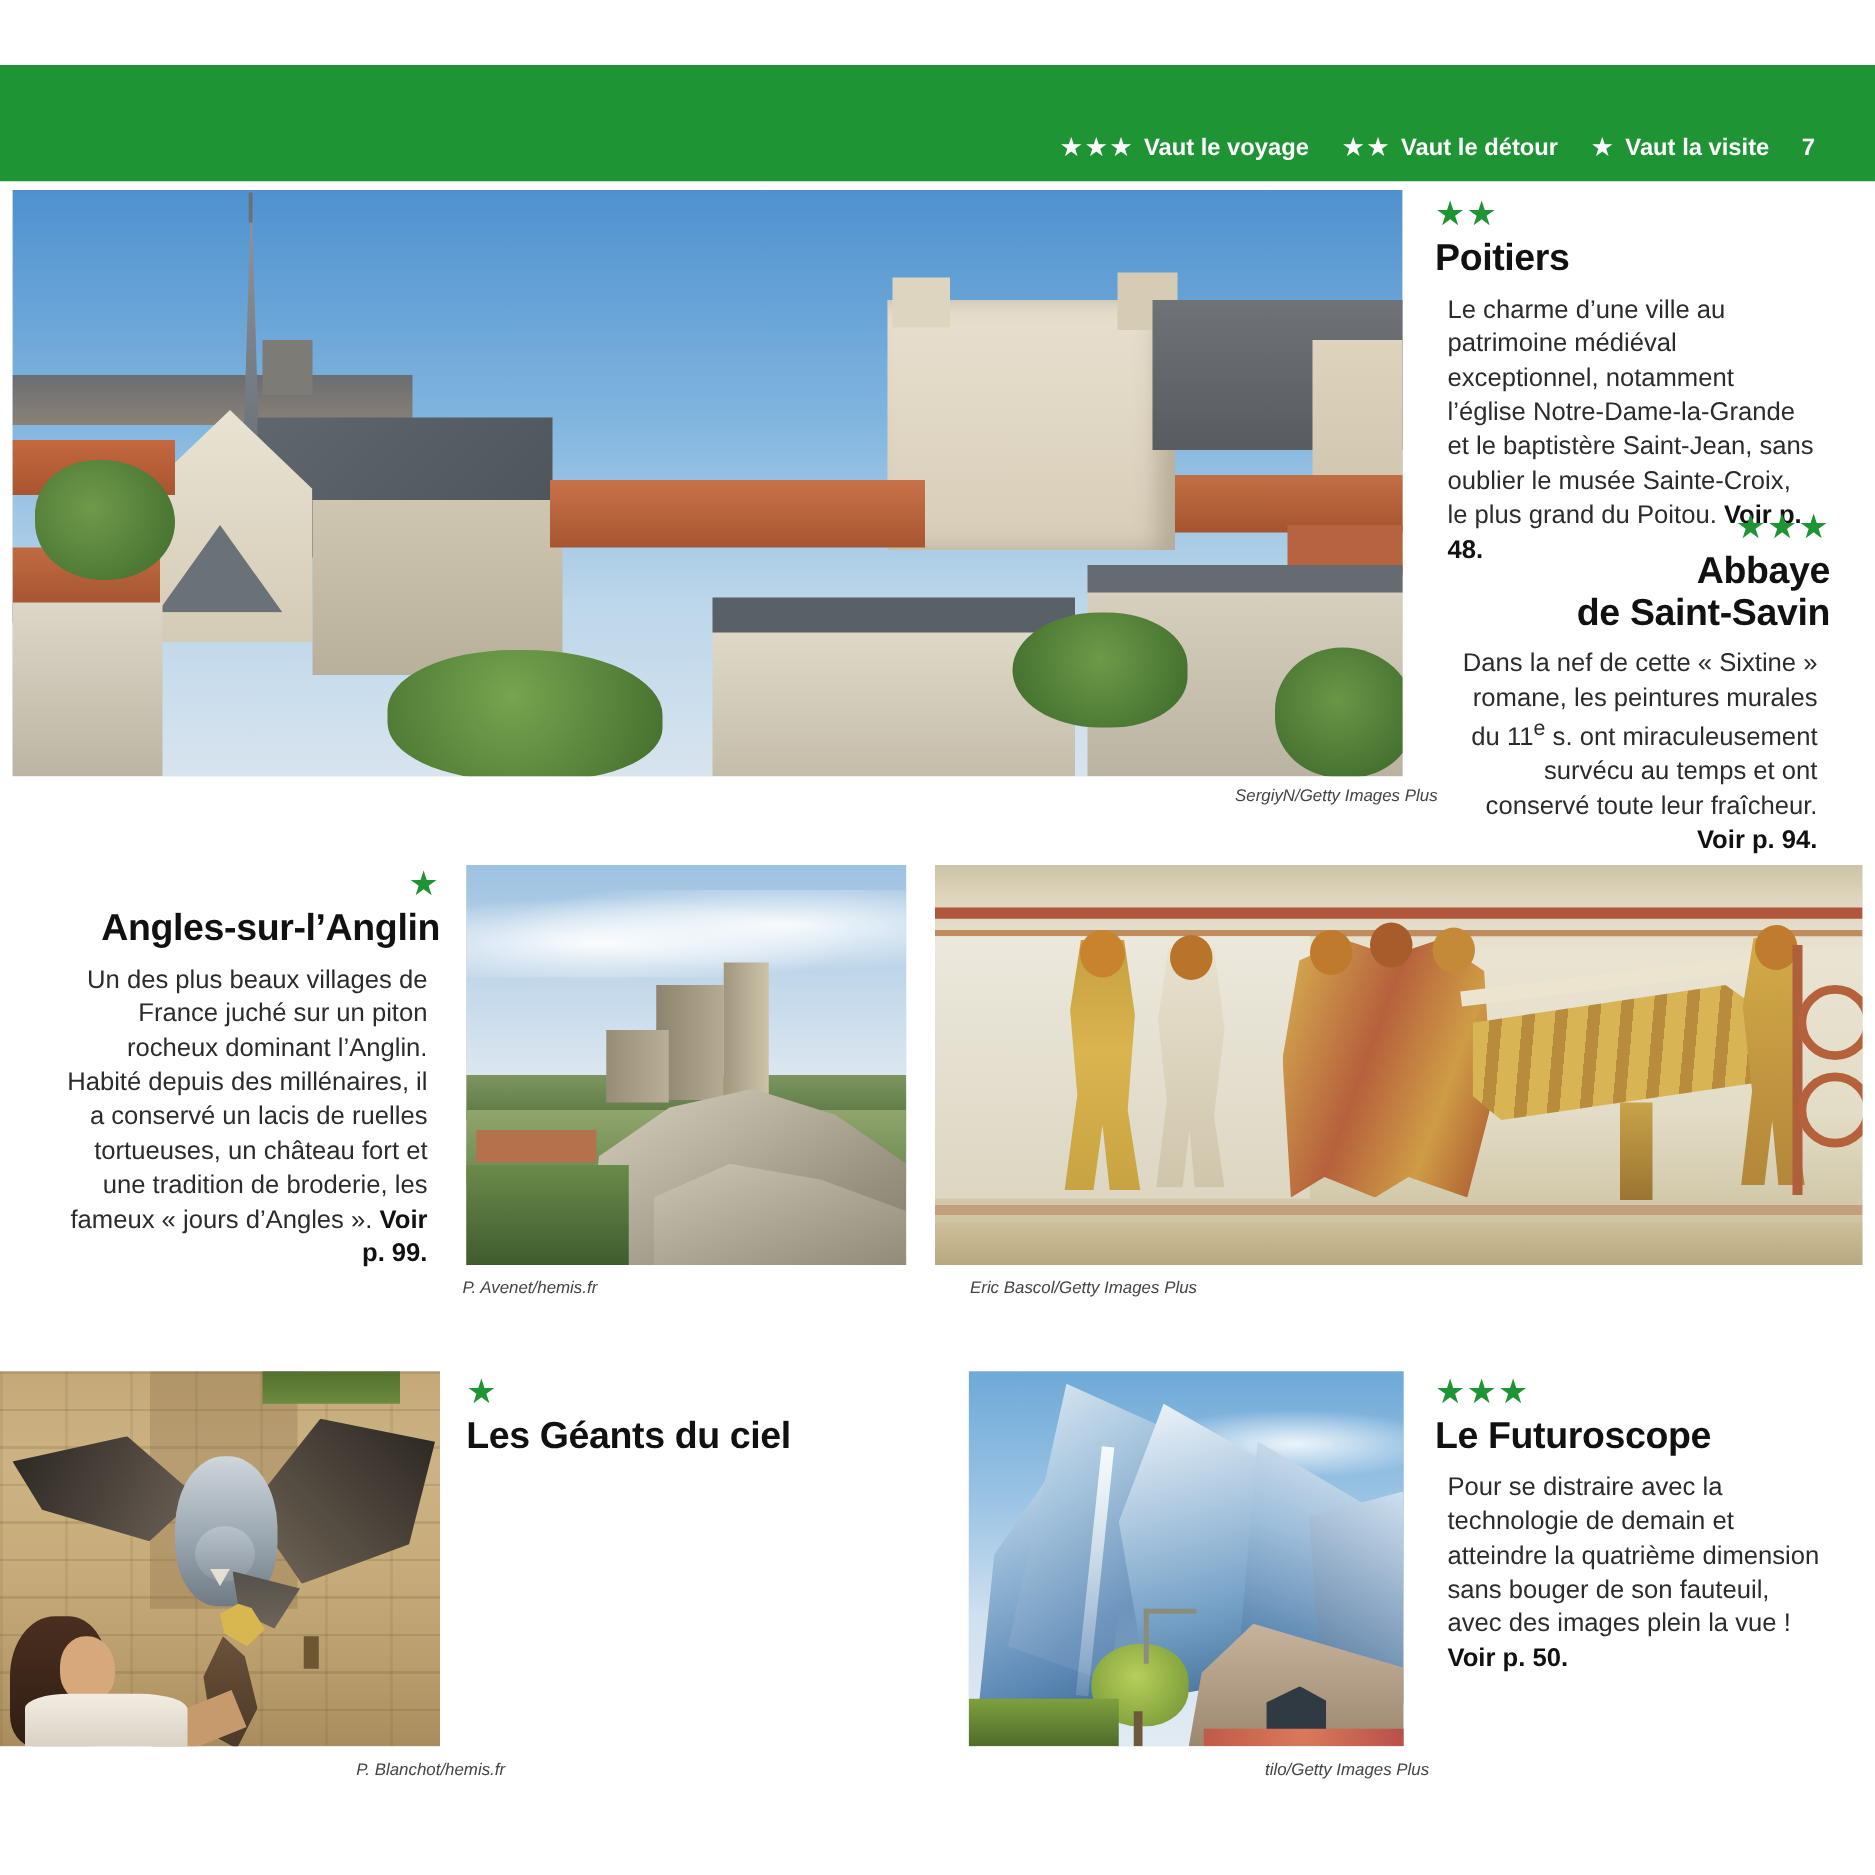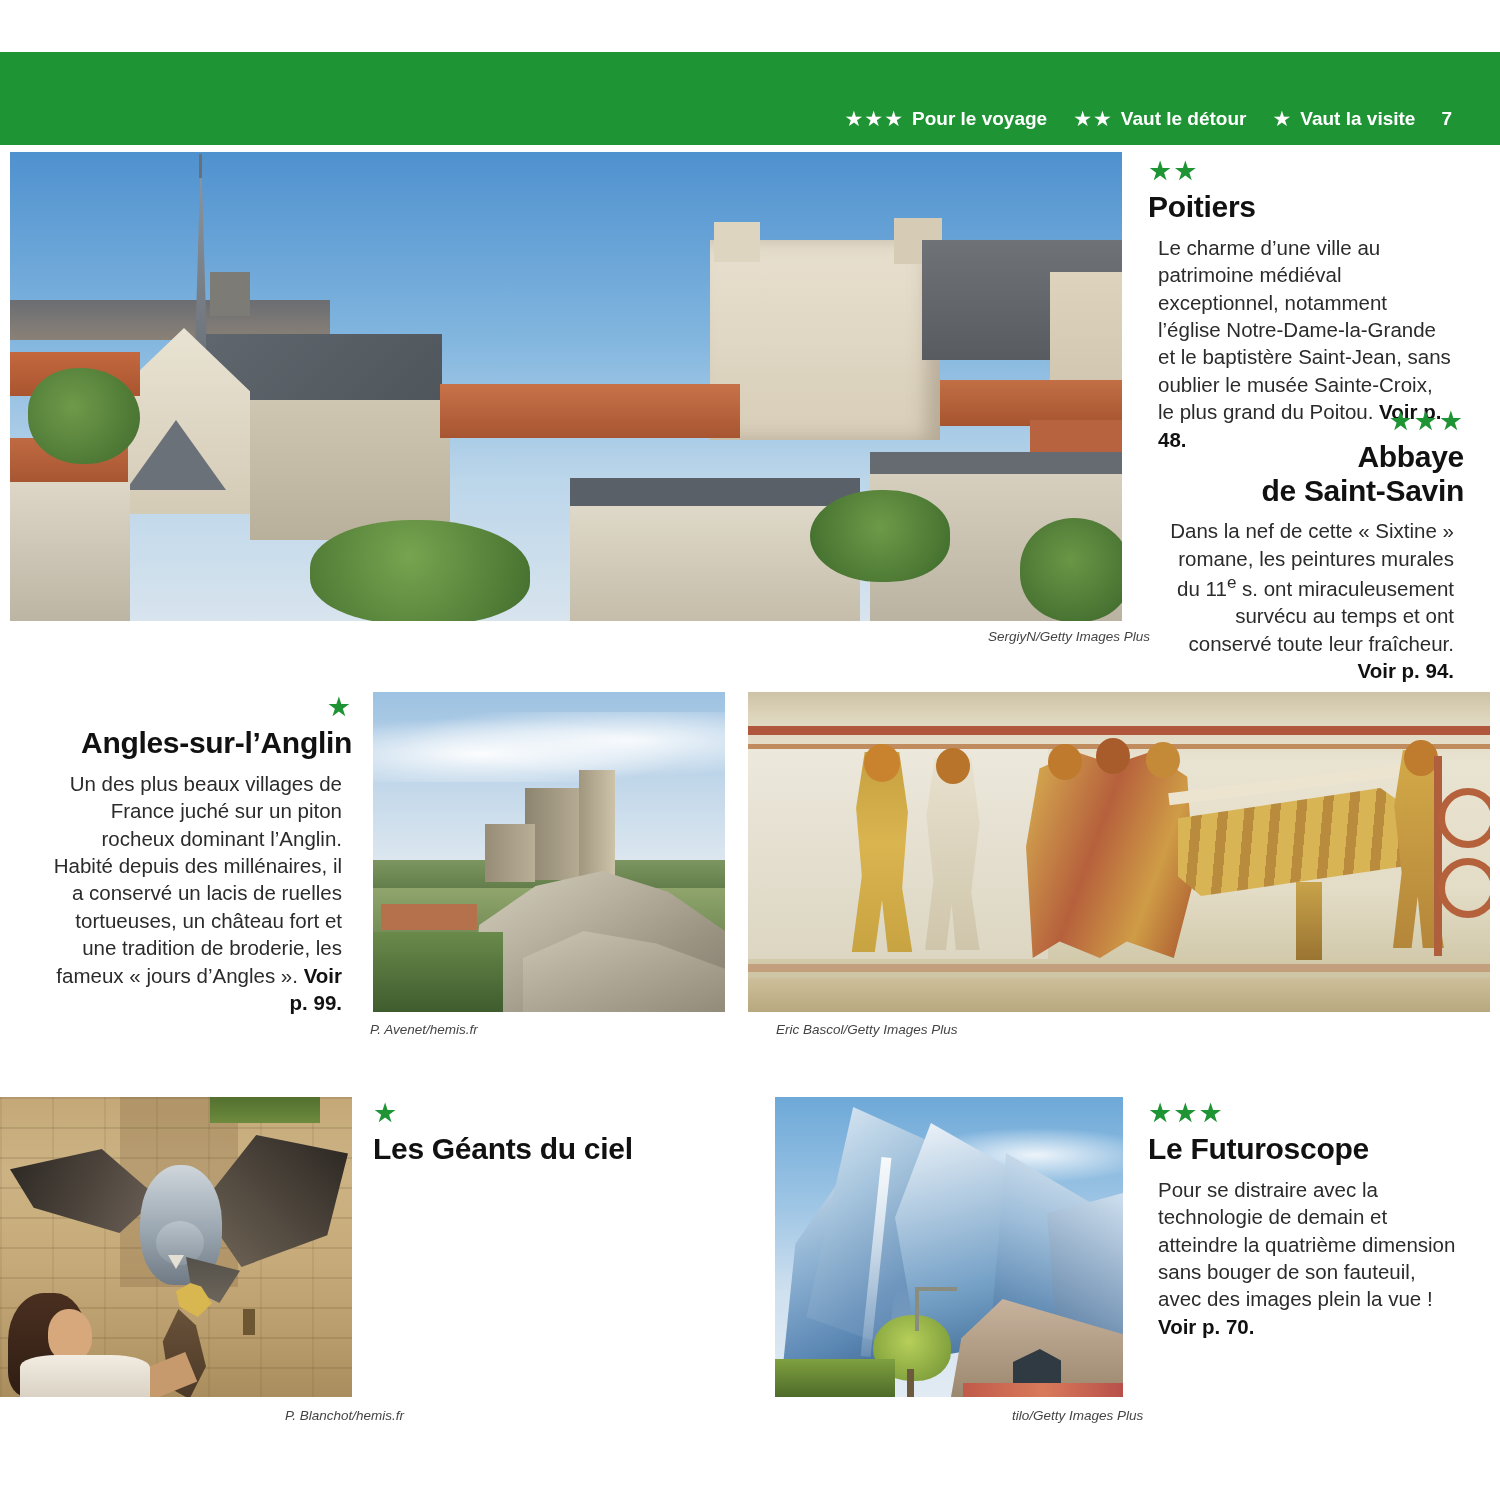--- a/index.html
+++ b/index.html
@@ -159,21 +159,21 @@
 
 
   <div class="legend">
 
     <div class="legend-item">
       <span class="legend-stars">
         <span>★</span>
           <span>★</span>
           <span>★</span>
       </span>
-      <span class="legend-label">Pour le voyage</span>
+      <span class="legend-label">Vaut le voyage</span>
     </div>
 
     <div class="legend-item">
       <span class="legend-stars">
         <span>★</span>
           <span>★</span>
       </span>
       <span class="legend-label">Vaut le détour</span>
     </div>
 
@@ -337,14 +337,14 @@
   <div class="bld" style="left:0; top:262px; width:120px; height:38px; background:linear-gradient(to bottom,#7fa03f,#4f6b2a);"></div>
   <div class="bld" style="left:188px; top:286px; width:160px; height:14px; background:linear-gradient(to right,#c05a4a,#d87a5a,#b8504a);"></div>
   <div class="bld" style="left:140px; top:190px; width:4px; height:44px; background:#8a8d7e;"></div>
   <div class="bld" style="left:140px; top:190px; width:42px; height:4px; background:#8a8d7e;"></div>
 </div>
 <div class="credit" style="left:1012px; top:1408px;">tilo/Getty Images Plus</div>
 
 <div class="entry align-left" style="left:1148px; top:1100px; width:320px;">
   <div class="stars">★★★</div>
   <h2>Le Futuroscope</h2>
-  <p><span>Pour se distraire avec la technologie de demain et atteindre la quatrième dimension sans bouger de son fauteuil, avec des images plein la vue ! </span><b>Voir p. 70.</b></p>
+  <p><span>Pour se distraire avec la technologie de demain et atteindre la quatrième dimension sans bouger de son fauteuil, avec des images plein la vue ! </span><b>Voir p. 50.</b></p>
 </div>
 
 </body></html>

